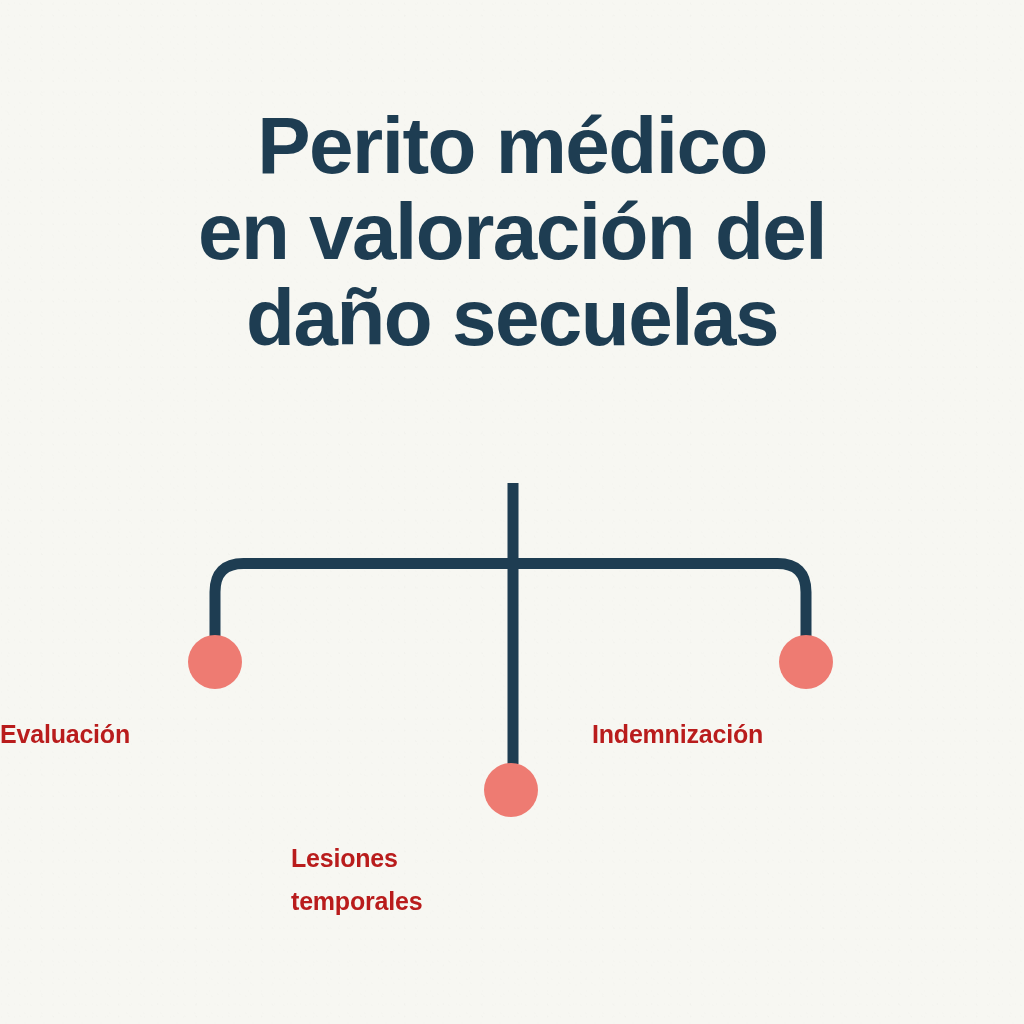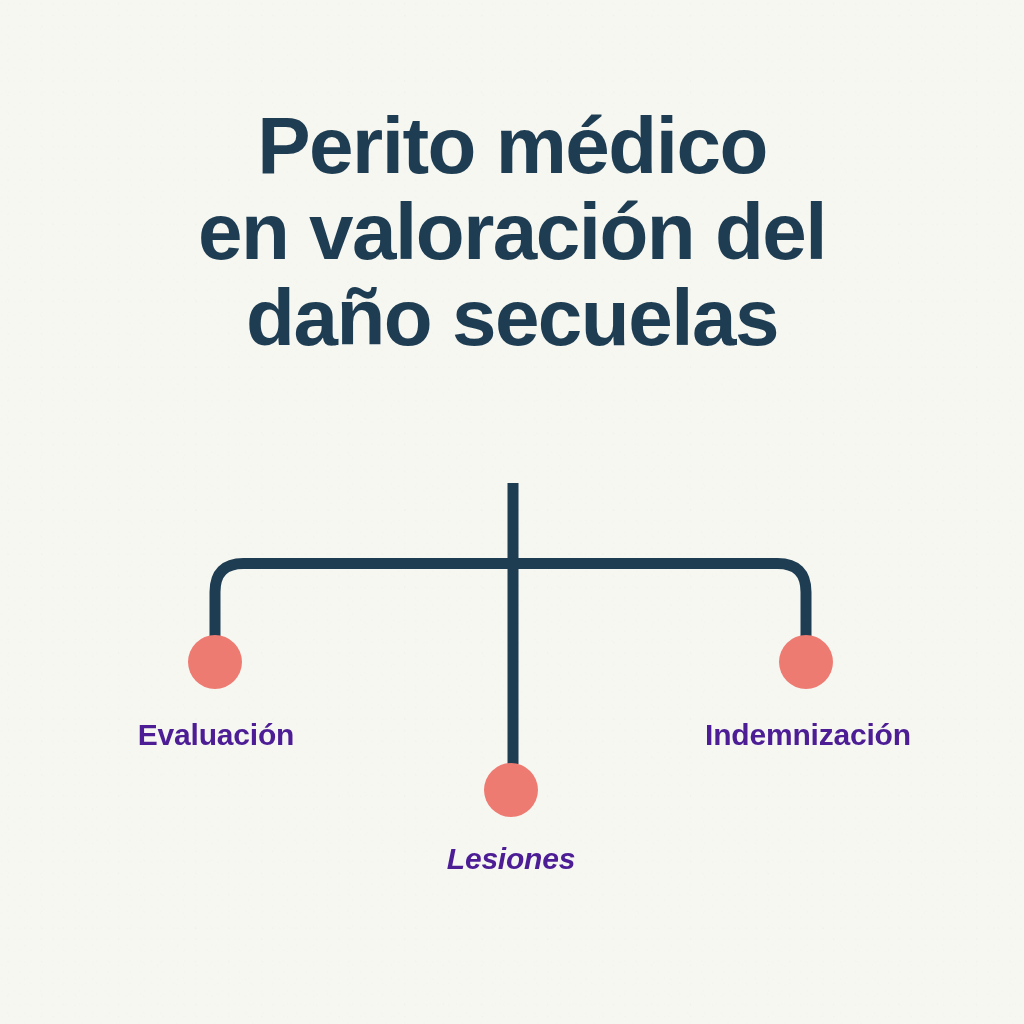--- a/index.html
+++ b/index.html
@@ -57,32 +57,31 @@
     position: absolute;
     left: 0;
     top: 0;
     width: 1024px;
     height: 1024px;
   }
 
   
   .node-label {
     position: absolute;
-    color: #4c1d95;
+    color: #b91c1c;
     font-weight: 700;
-    font-size: 30px;
+    font-size: 25px;
     line-height: 43px;
     letter-spacing: -0.2px;
-    text-align: center;
     white-space: nowrap;
   }
   .node-label .lline { display: block; }
 
   #label-left   { left: 0;   top: 713px; width: 432px; }
-  #label-center { left: 291px; top: 837px; width: 440px; font-style: italic; }
+  #label-center { left: 291px; top: 837px; width: 440px; }
   #label-right  { left: 592px; top: 713px; width: 432px; }
 </style>
 </head>
 <body>
 
 <div id="canvas">
 
   <div id="grain"></div>
 
   <div id="title-block">
@@ -103,19 +102,20 @@
     <circle cx="511" cy="790" r="27" fill="#ee7b72"></circle>
     <circle cx="806" cy="662" r="27" fill="#ee7b72"></circle>
   </svg>
 
   <div class="node-label" id="label-left">
     <span class="lline">Evaluación</span>
   </div>
 
   <div class="node-label" id="label-center">
     <span class="lline">Lesiones</span>
+    <span class="lline">temporales</span>
   </div>
 
   <div class="node-label" id="label-right">
     <span class="lline">Indemnización</span>
   </div>
 
 </div>
 
 </body></html>

